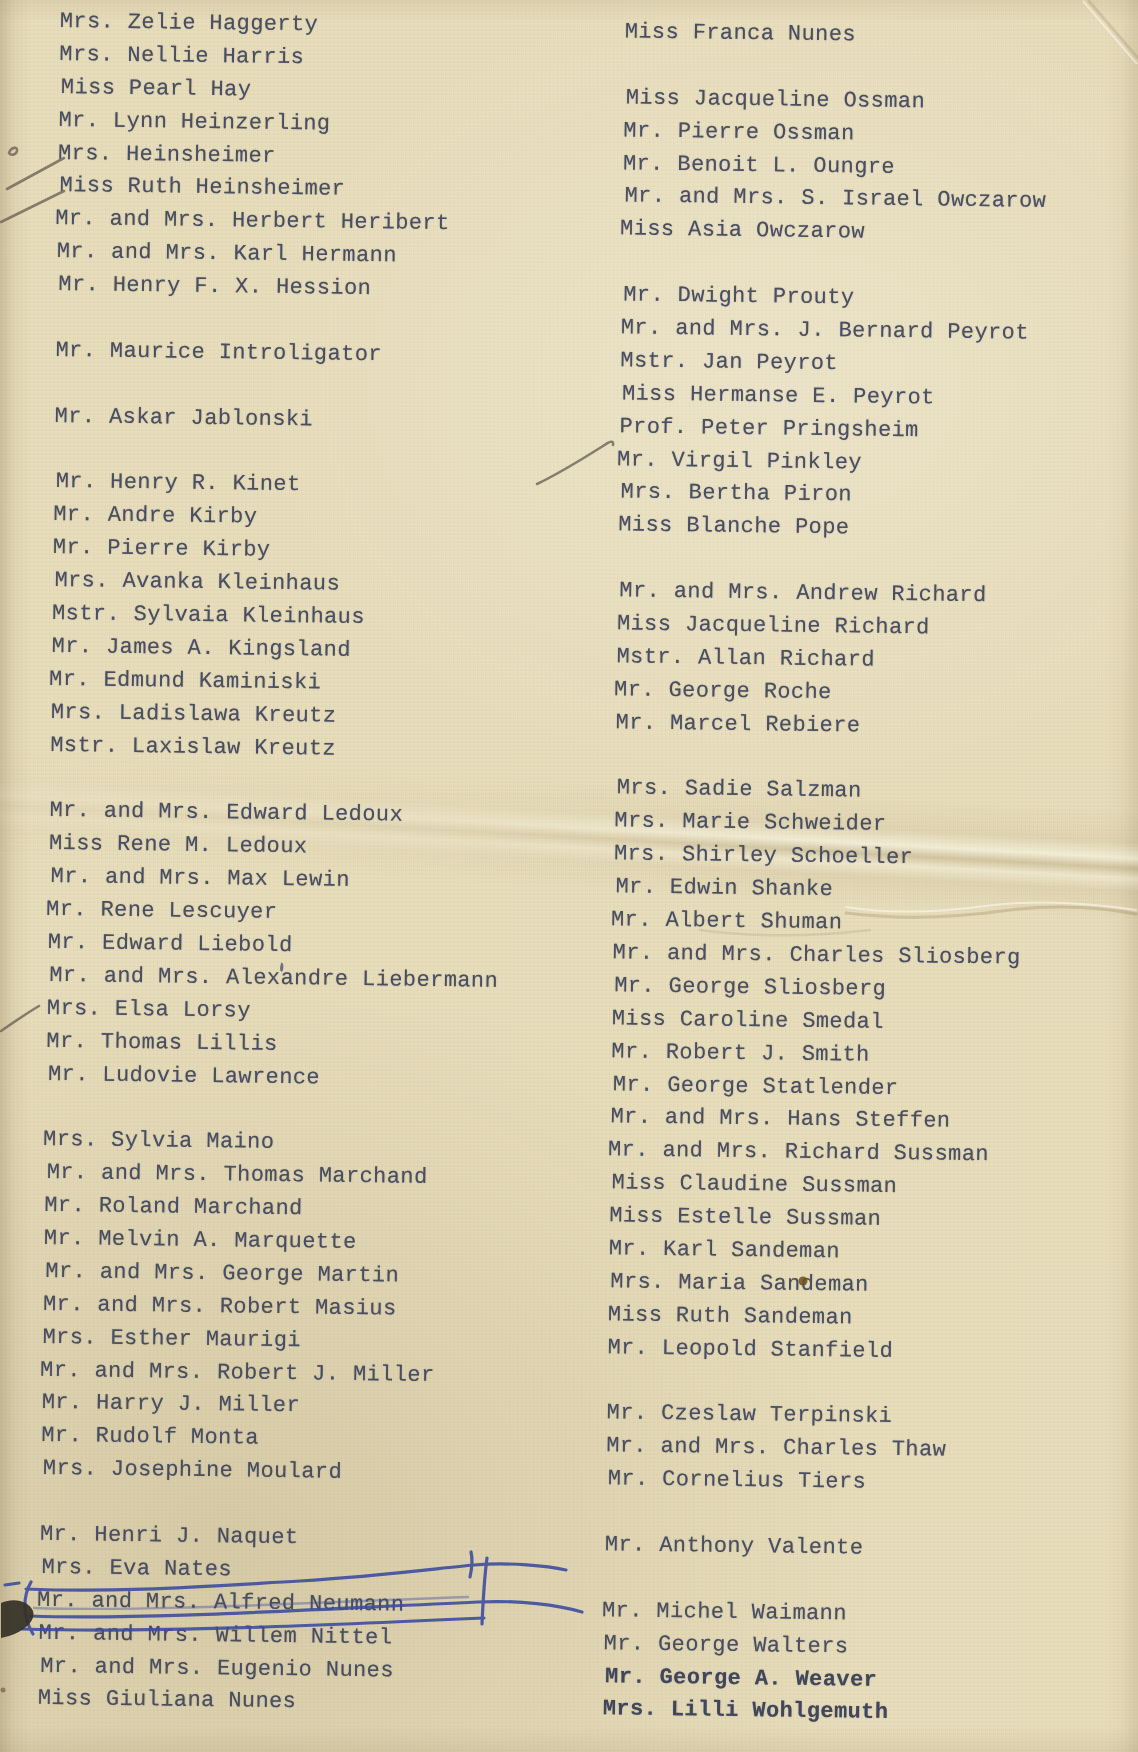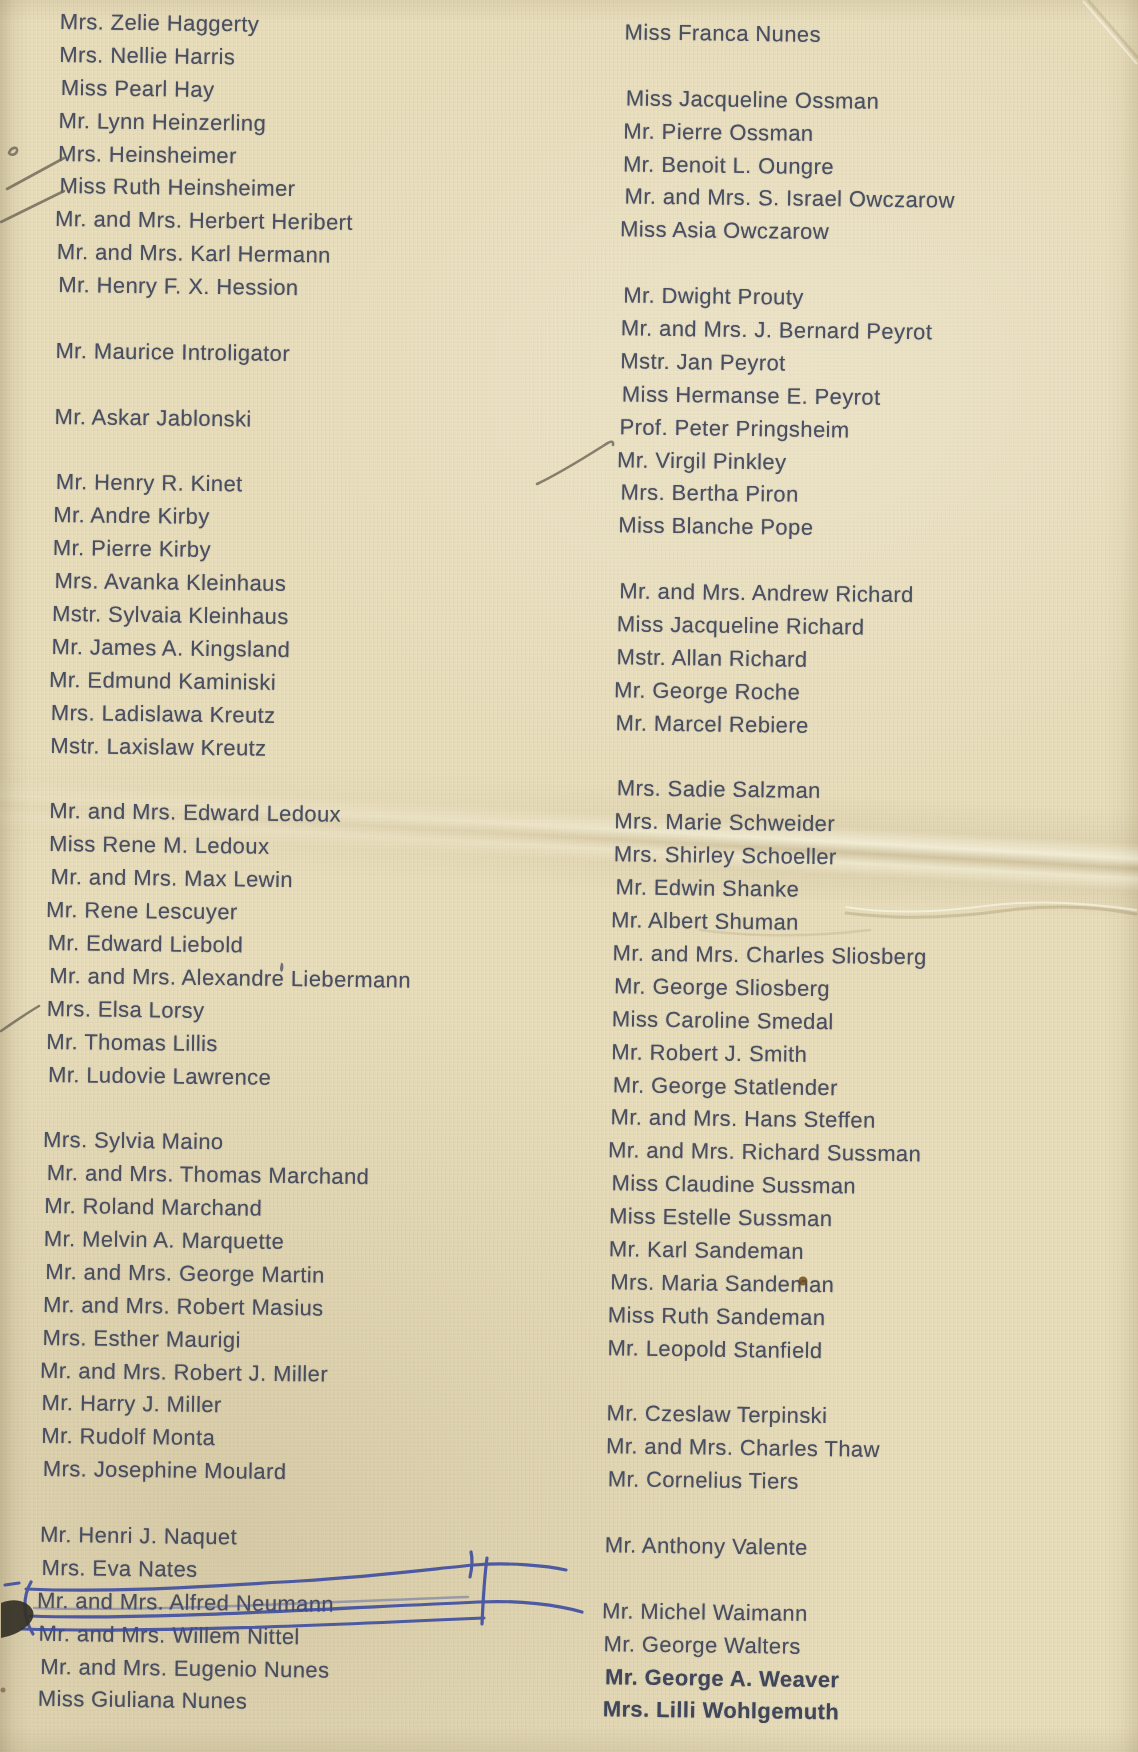--- a/index.html
+++ b/index.html
@@ -1,21 +1,21 @@
 <!DOCTYPE html>
 <html style="--ink: #3e455a; --pen: #3a4aa0; --pencil: #6d6557;"><head>
 <meta charset="utf-8">
 <style>
   html,body{margin:0;padding:0;background:#555;}
   #page{
     position:relative;
     width:1138px;height:1752px;
     overflow:hidden;
     background:#e7dcba;
-    font-family:Liberation Sans, sans-serif;
+    font-family:Liberation Mono, monospace;
   }
   
   #texture{
     position:absolute;inset:0;
     background-image:
       repeating-linear-gradient(90deg, rgba(255,255,255,0.05) 0 1px, rgba(140,120,75,0.05) 1px 2px, transparent 2px 4px),
       repeating-linear-gradient(0deg, rgba(255,255,255,0.045) 0 1px, rgba(140,120,75,0.04) 1px 2px, transparent 2px 4px);
   }
   
   #shading{

